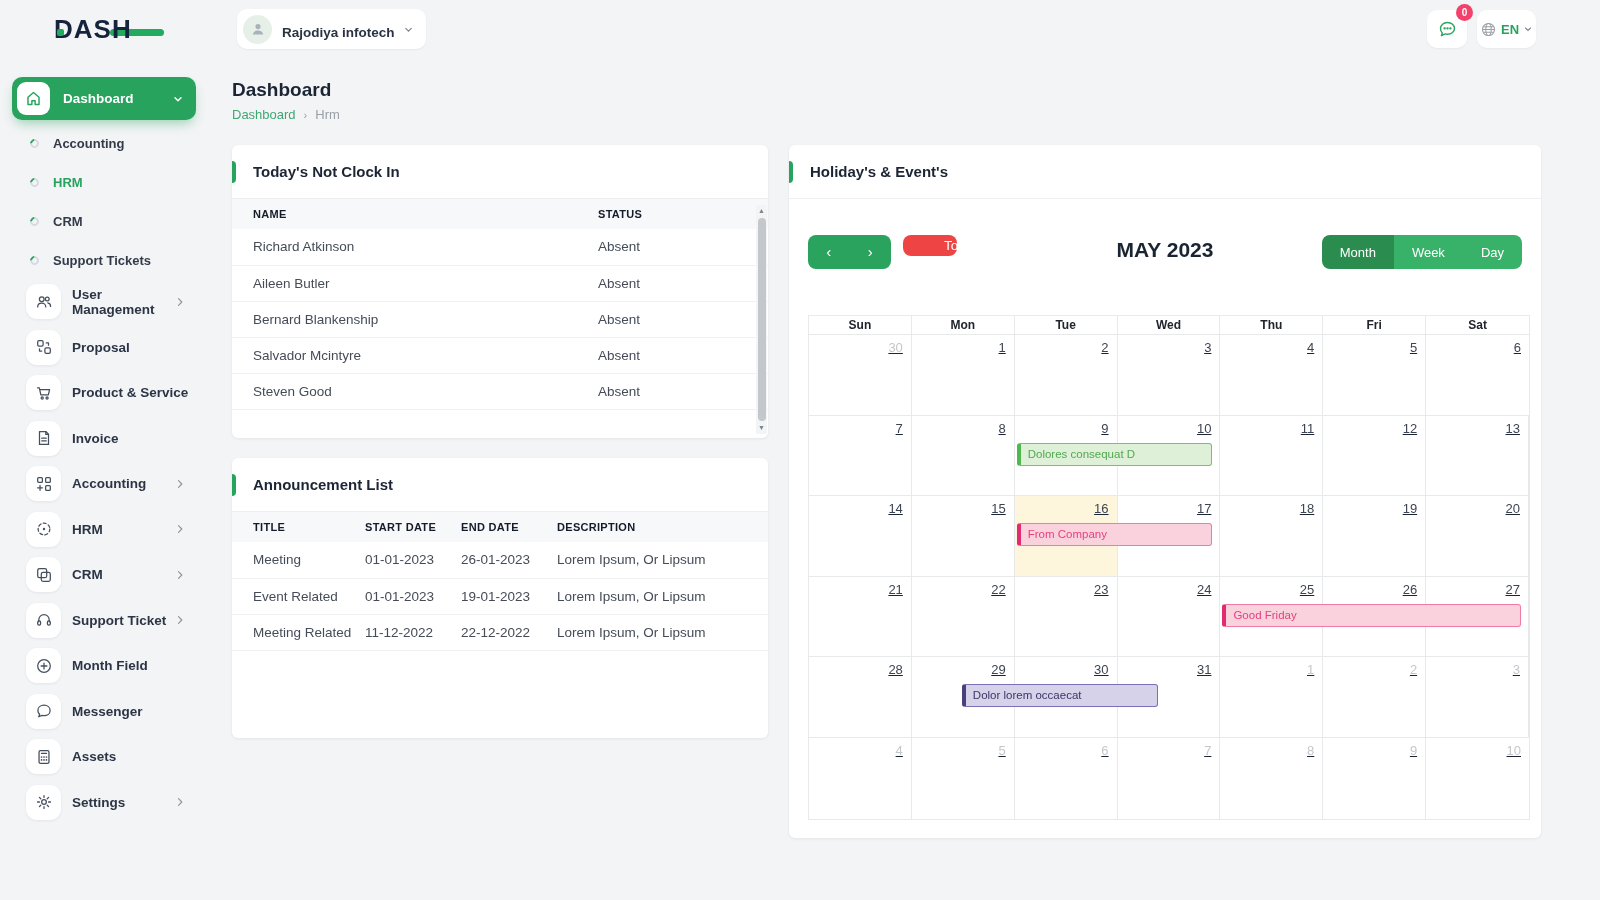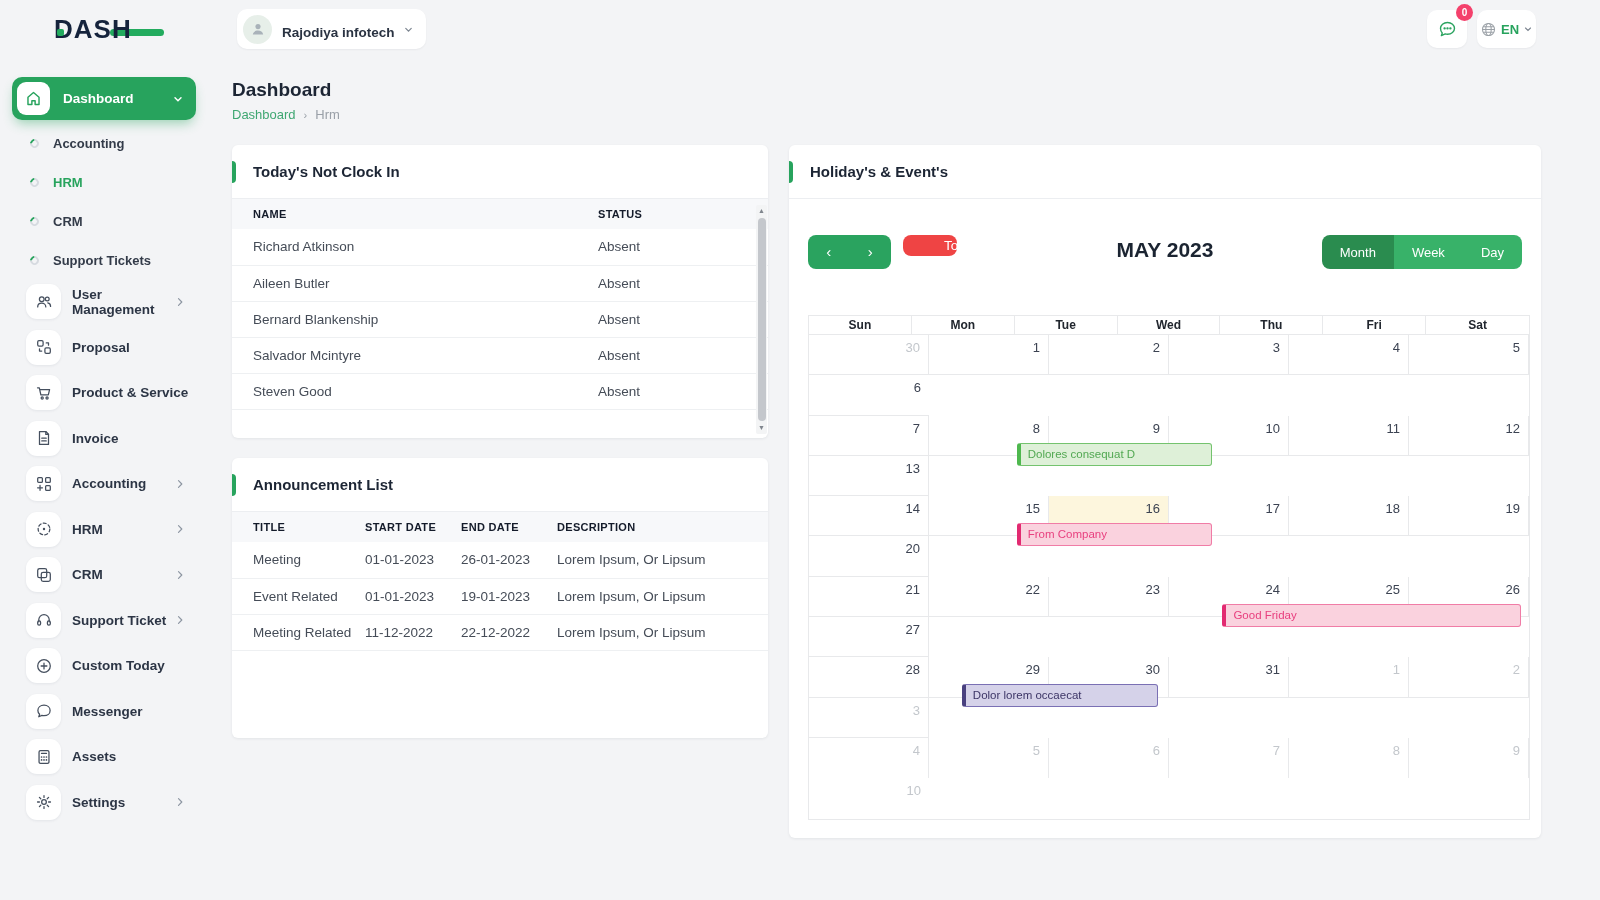--- a/index.html
+++ b/index.html
@@ -94,21 +94,21 @@
   .cal-title { position:absolute; left:0; right:0; top:3px; text-align:center; font-size:21px; font-weight:700; color:#1b2431; }
   .views { position:absolute; right:0; top:0; height:34px; display:flex; border-radius:8px; overflow:hidden; }
   .view-btn { border:none; color:#fff; font-size:13px; font-family:inherit; padding:0 18px; background:#38b269; cursor:pointer; }
   .view-btn.active { background:#2a8c4f; }
 
   .cal-grid { position:absolute; left:19px; right:11px; top:170px; border:1px solid #e8e9eb; }
   .weekdays { display:grid; grid-template-columns:repeat(7,1fr); }
   .wd { height:19px; line-height:18px; text-align:center; font-size:12px; font-weight:700; color:#21262e;
     border-right:1px solid #e8e9eb; border-bottom:1px solid #e8e9eb; }
   .wd:last-child { border-right:none; }
-  .week { position:relative; display:grid; grid-template-columns:repeat(6,1fr); height:80.6px; }
+  .week { position:relative; display:grid; grid-template-columns:repeat(7,1fr); height:80.6px;text-decoration:underline; }
   .day { border-right:1px solid #e8e9eb; border-bottom:1px solid #e8e9eb; text-align:right;
     padding:5px 8px 0 0; font-size:13px; color:#3c4352; cursor:pointer; }
   .day:last-child { border-right:none; }
   .week:last-child .day { border-bottom:none; }
   .day.other { color:#c3c7cc; }
   .day.today { background:#fdf6dd; }
 
   .event { position:absolute; top:27px; height:23px; line-height:20px; font-size:11.5px; border-radius:3px;
     border:1px solid; border-left-width:4px; padding-left:7px; white-space:nowrap; overflow:hidden; cursor:pointer; }
   .ev-pink   { background:#fad2de; border-color:#f07ca6; border-left-color:#e22a71; color:#e8407f; }
@@ -264,21 +264,21 @@
           </svg>
         </span>
       </div>
       <div class="mitem">
         <span class="micon">
           <svg width="18" height="18" viewBox="0 0 20 20" fill="none" stroke="#454f5e" stroke-width="1.4" stroke-linecap="round" stroke-linejoin="round">
             <circle cx="10" cy="10" r="7"></circle>
             <path d="M10 6.8v6.4M6.8 10h6.4"></path>
           </svg>
         </span>
-        <span class="mlabel">Custom Today</span>
+        <span class="mlabel">Month Field</span>
       </div>
       <div class="mitem">
         <span class="micon">
           <svg width="18" height="18" viewBox="0 0 20 20" fill="none" stroke="#454f5e" stroke-width="1.4" stroke-linecap="round" stroke-linejoin="round">
             <path d="M10 3.6c3.9 0 6.8 2.5 6.8 5.8S13.9 15.2 10 15.2c-.8 0-1.6-.1-2.3-.3L4.2 16.4l.9-2.7C3.8 12.5 3.2 11.1 3.2 9.4c0-3.3 2.9-5.8 6.8-5.8z"></path>
           </svg>
         </span>
         <span class="mlabel">Messenger</span>
       </div>
       <div class="mitem">

